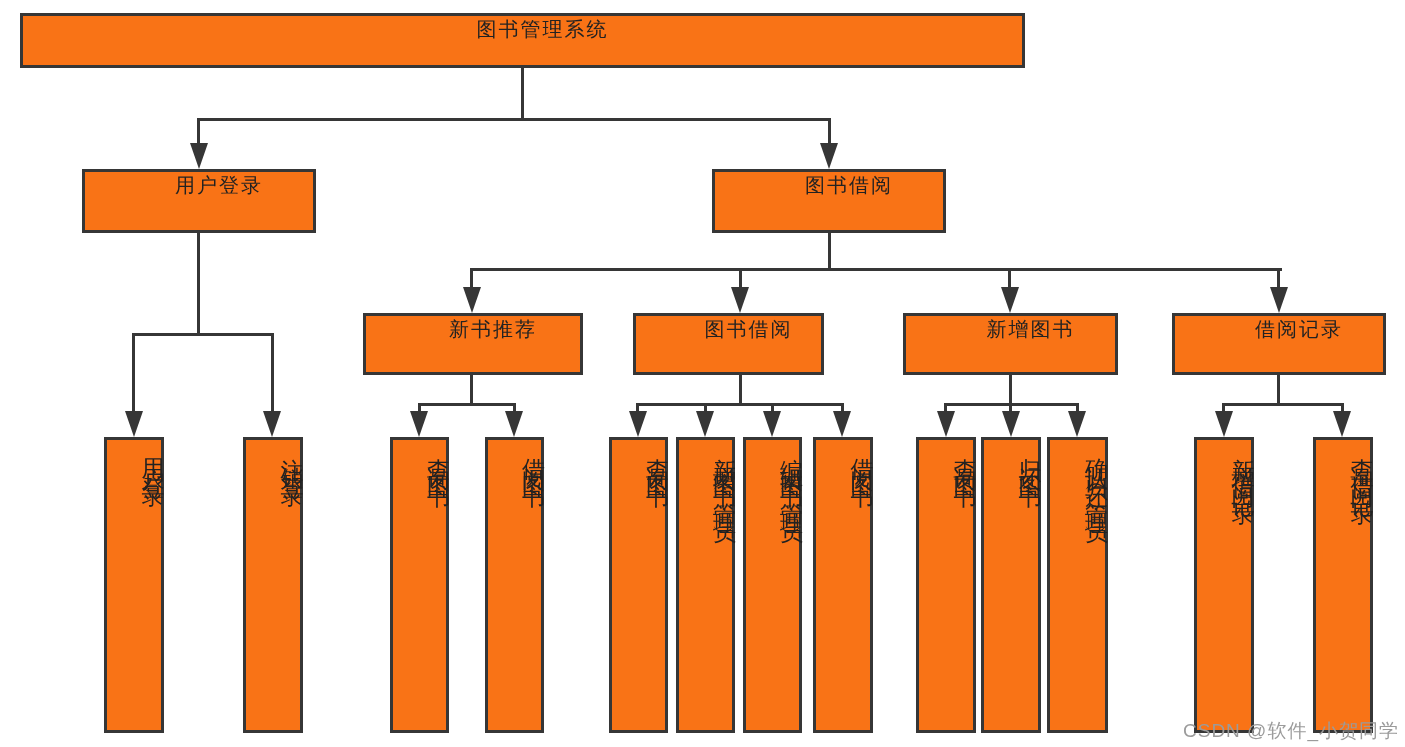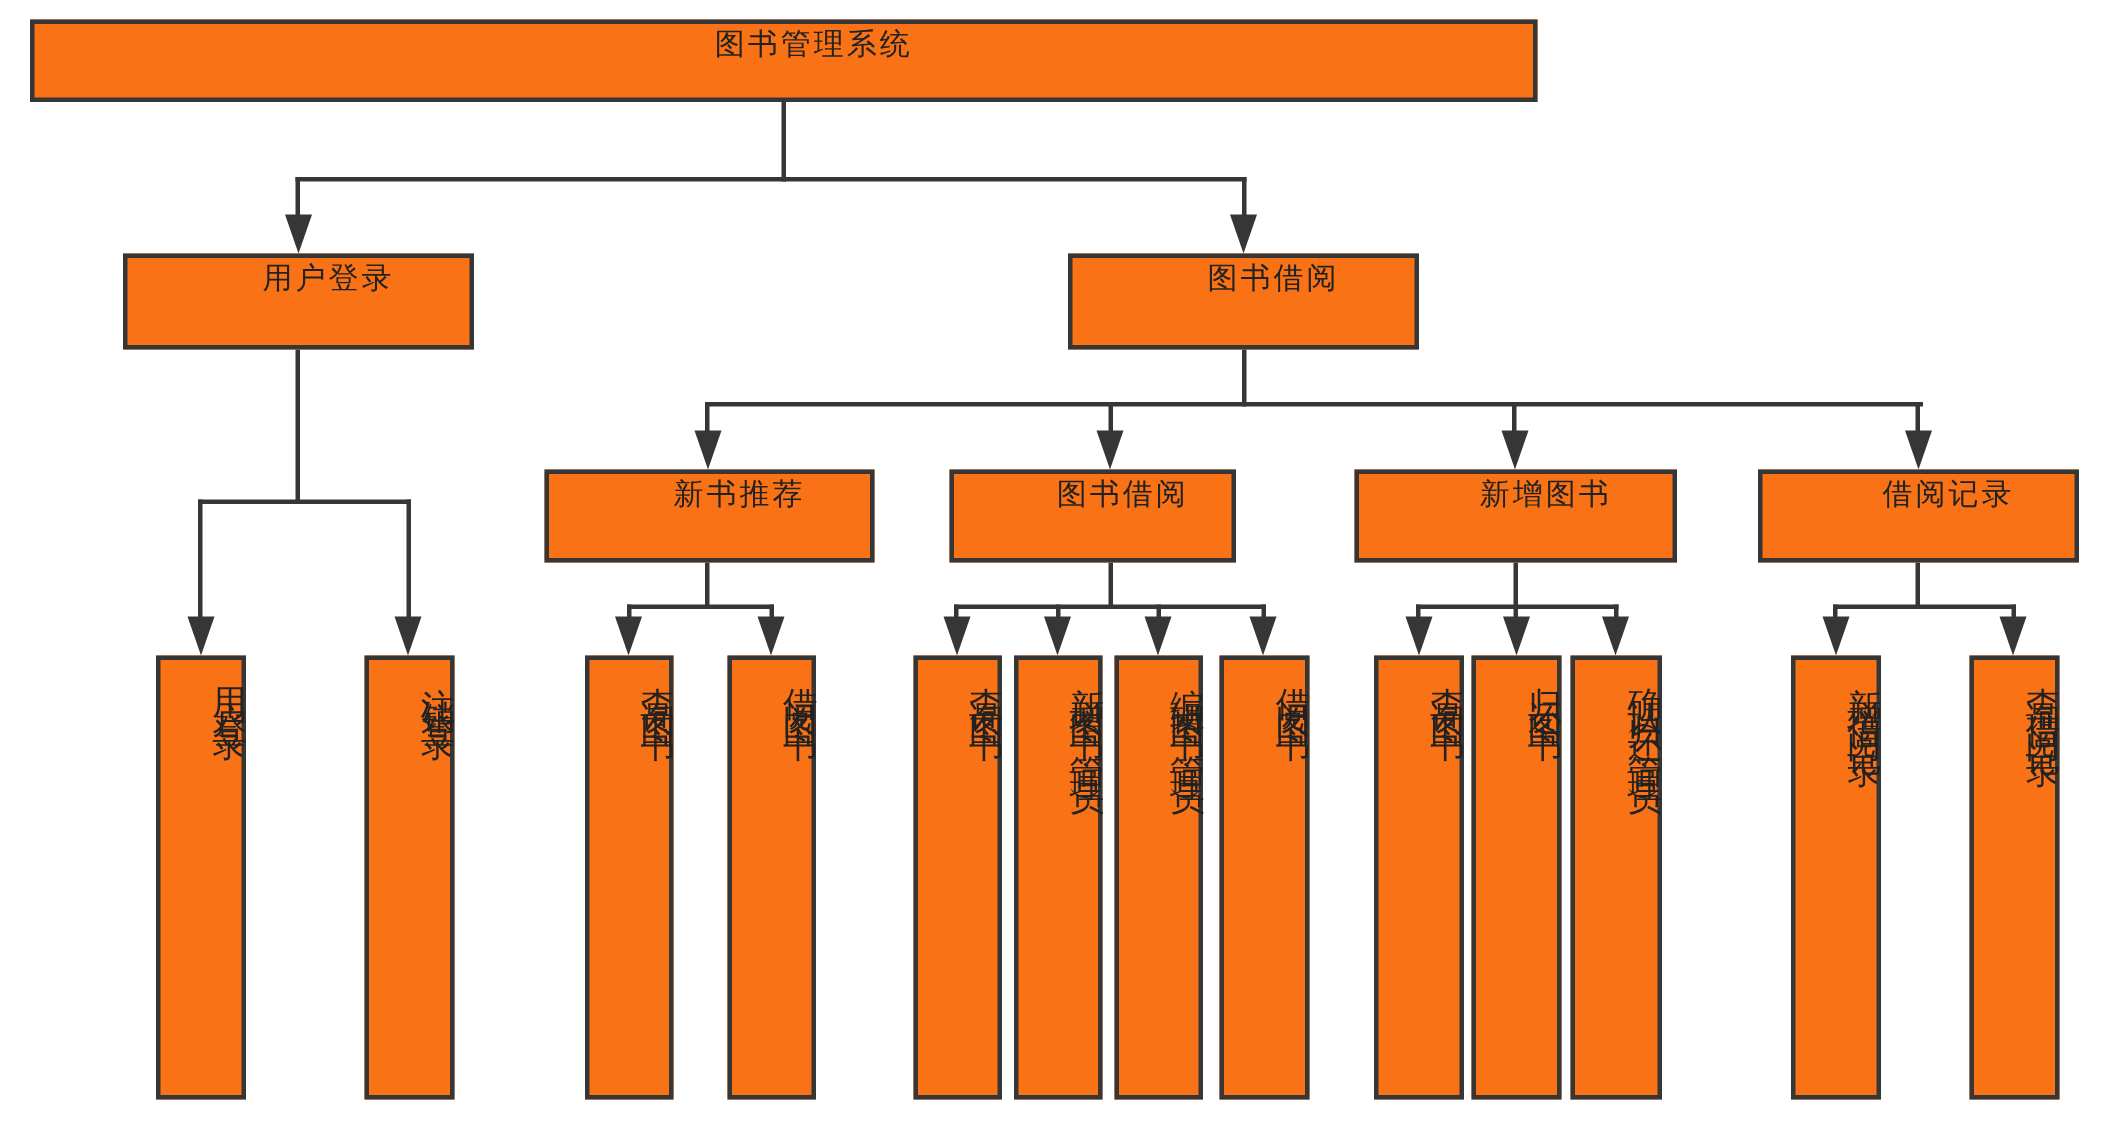--- a/index.html
+++ b/index.html
@@ -153,14 +153,15 @@
     <span class="vtext">确认归还（管理员）</span>
   </div>
 
   <div class="box" style="left:1194px;top:437px;width:60px;height:296px">
     <span class="vtext">新增借阅记录</span>
   </div>
   <div class="box" style="left:1313px;top:437px;width:60px;height:296px">
     <span class="vtext">查询借阅记录</span>
   </div>
 
+  <div class="watermark">CSDN @软件_小贺同学</div>
 
 </div>
 
 </body></html>

